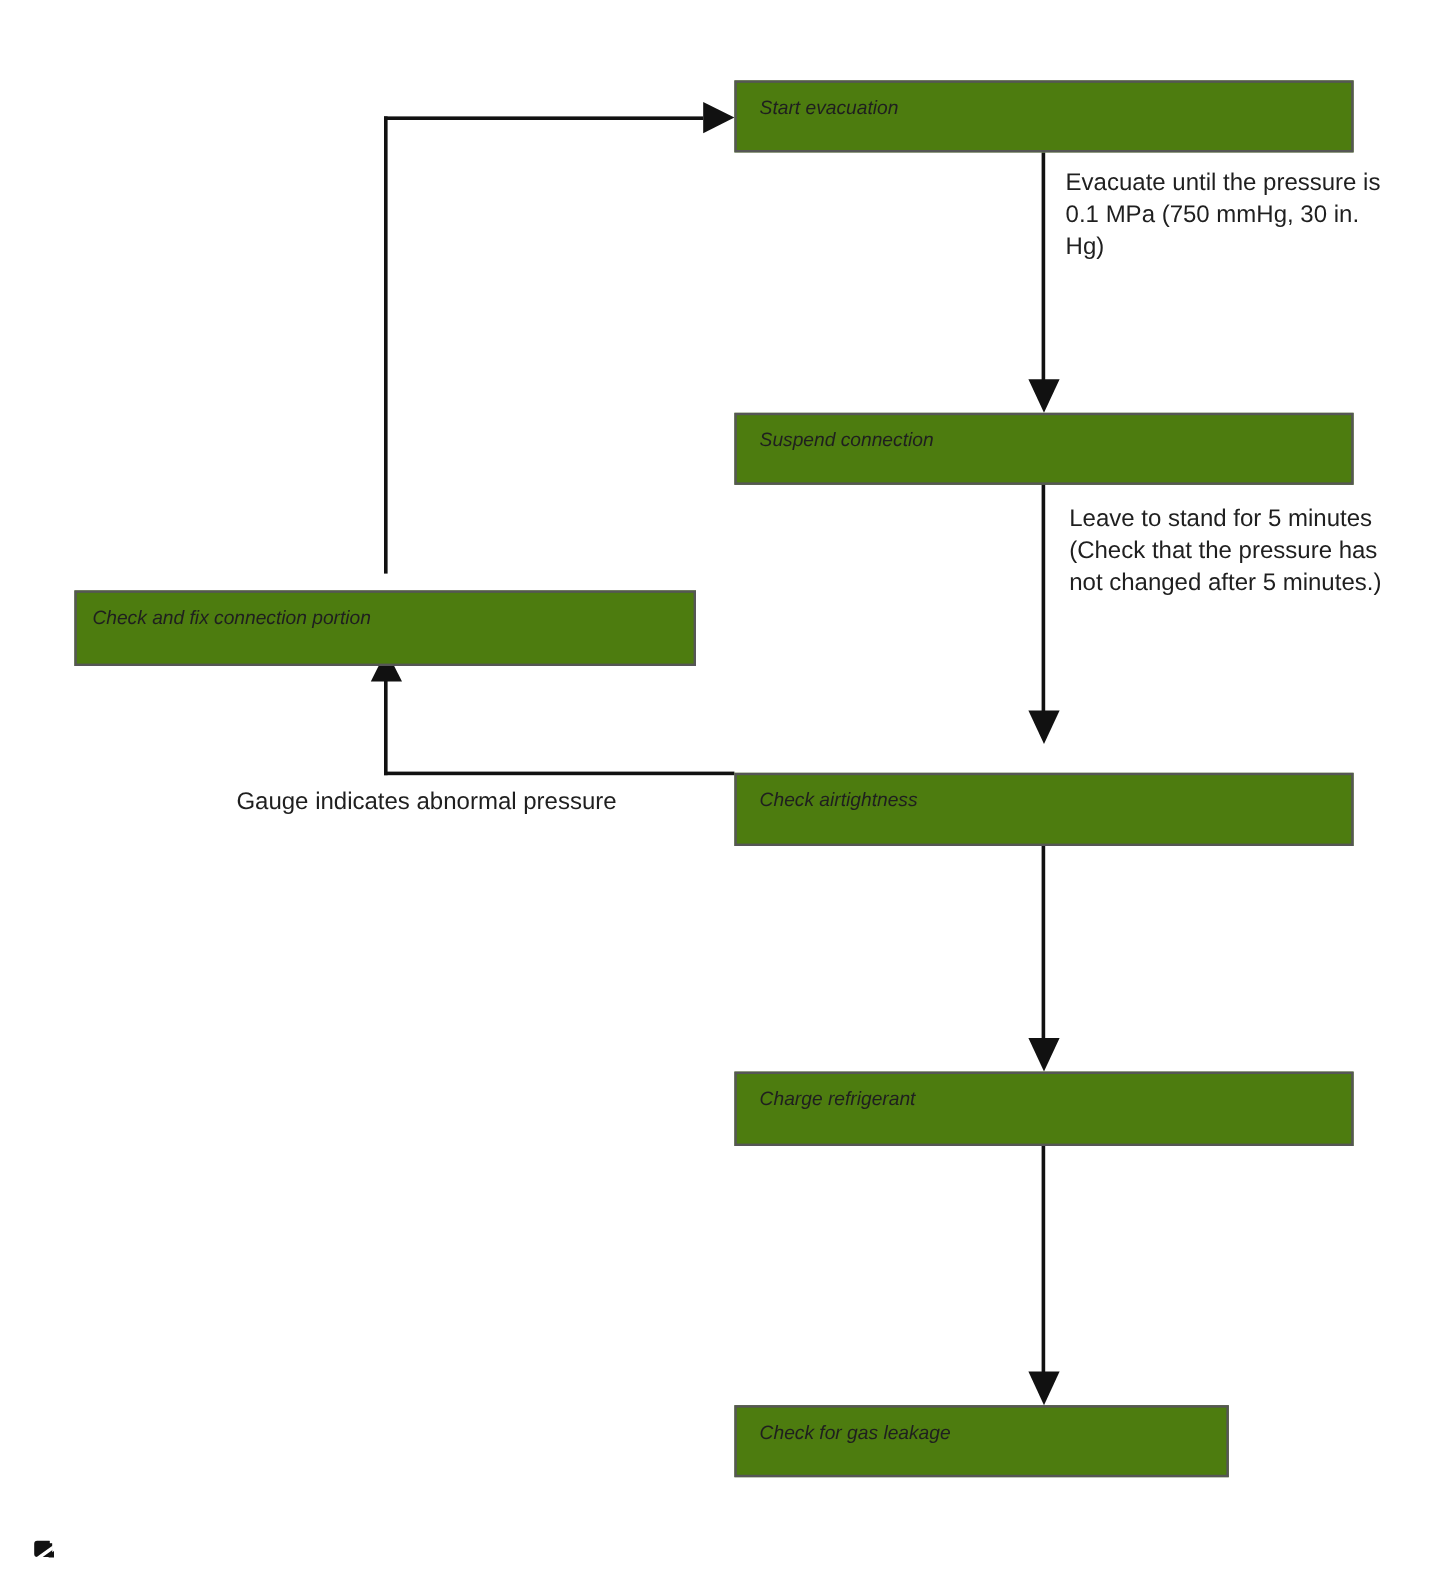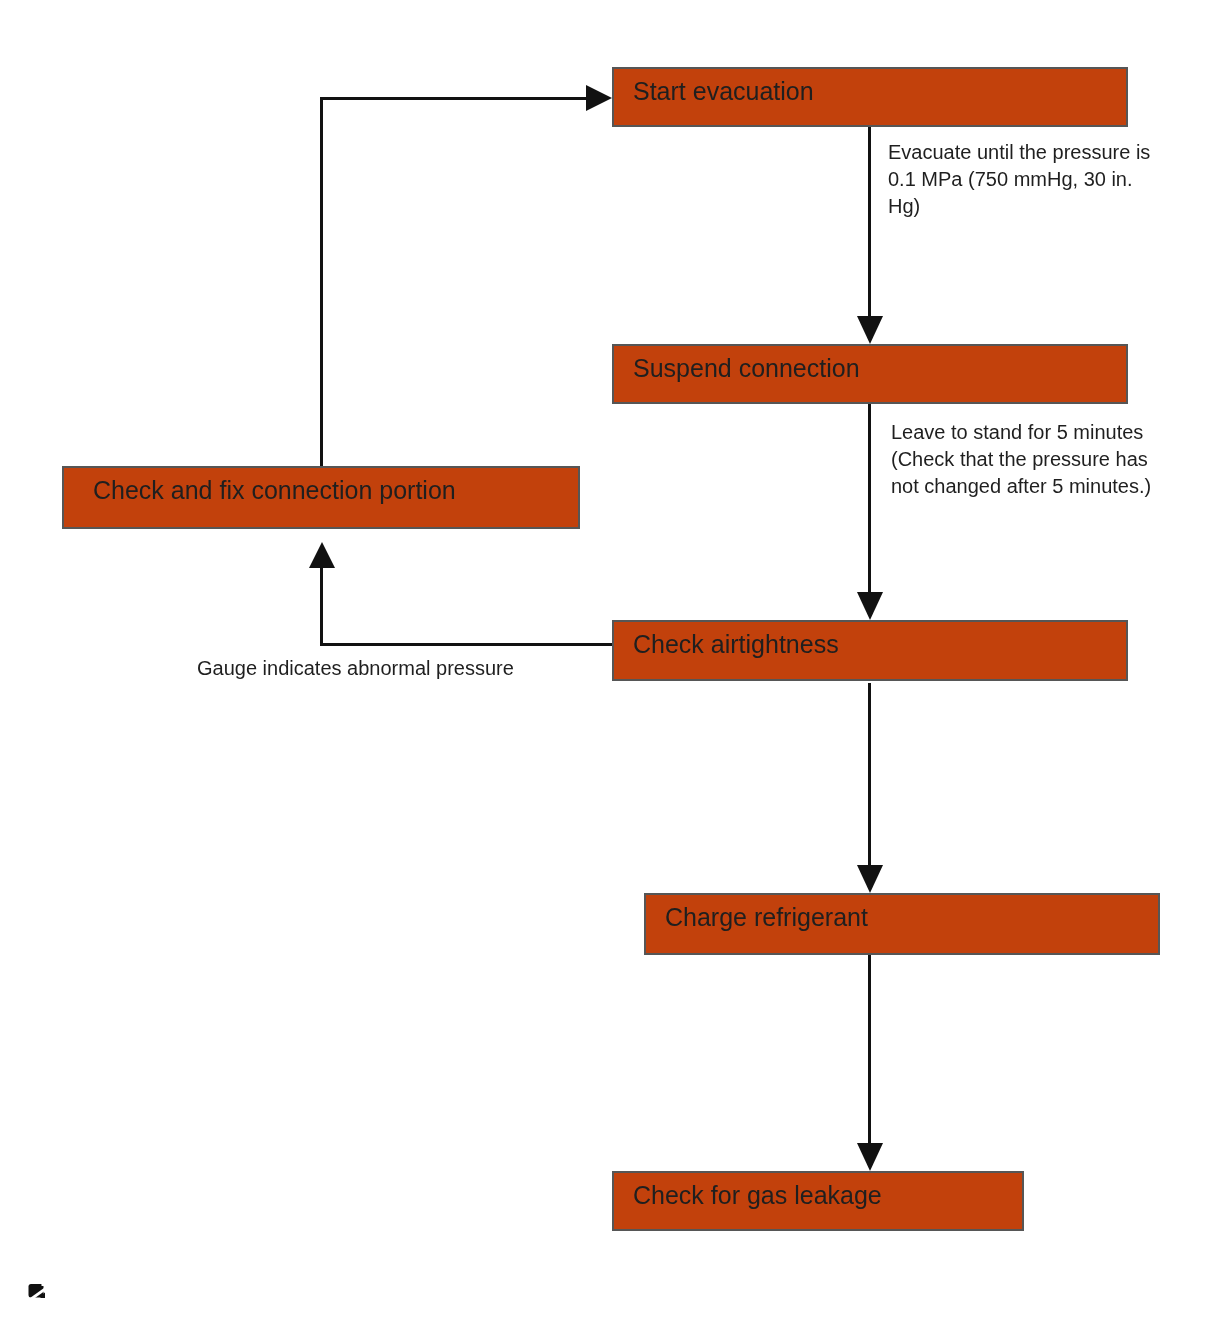--- a/index.html
+++ b/index.html
@@ -12,26 +12,27 @@
     width: 1210px;
     height: 1328px;
     background: var(--background, #ffffff);
     font-family: "Liberation Sans", sans-serif;
     overflow: hidden;
   }
   .node {
     position: absolute;
     box-sizing: border-box;
     border: 2px solid var(--box-border, #565656);
-    background: #c2410c;
+    background: #4d7c0f;
     color: var(--text, #1f1f1f);
-    font-size: 25px;
+    font-size: 16px;
     line-height: 22px;
     padding: 11px 10px 0 19px;
     white-space: nowrap;
+    font-style: italic;
   }
   .vline, .hline {
     position: absolute;
     background: var(--line, #111111);
   }
   .vline { width: 3px; }
   .hline { height: 3px; }
   .arrow-down {
     position: absolute;
     width: 0; height: 0;
@@ -90,27 +91,27 @@
   <div class="vline" style="left:868px; top:683px; height:184px;"></div>
   <div class="arrow-down" style="left:857px; top:865px;"></div>
 
   <div class="vline" style="left:868px; top:955px; height:190px;"></div>
   <div class="arrow-down" style="left:857px; top:1143px;"></div>
 
   <div class="node" style="left:612px; top:67px; width:516px; height:60px;">Start evacuation</div>
 
   <div class="node" style="left:612px; top:344px; width:516px; height:60px;">Suspend connection</div>
 
-  <div class="node" style="left:612px; top:620px; width:516px; height:61px;">Check airtightness</div>
+  <div class="node" style="left:612px; top:644px; width:516px; height:61px;">Check airtightness</div>
 
-  <div class="node" style="left:612px; top:893px; width:516px; height:62px;margin-left:32px;">Charge refrigerant</div>
+  <div class="node" style="left:612px; top:893px; width:516px; height:62px;">Charge refrigerant</div>
 
   <div class="node" style="left:612px; top:1171px; width:412px; height:60px;">Check for gas leakage</div>
 
-  <div class="node" style="left:62px; top:466px; width:518px; height:63px; padding-left:29px;">Check and fix connection portion</div>
+  <div class="node" style="left:62px; top:492px; width:518px; height:63px; padding-left:13px;">Check and fix connection portion</div>
 
   <div class="note" style="left:888px; top:139px; width:330px;">Evacuate until the pressure is
 0.1 MPa (750 mmHg, 30 in.
 Hg)</div>
 
   <div class="note" style="left:891px; top:419px; width:330px;">Leave to stand for 5 minutes
 (Check that the pressure has
 not changed after 5 minutes.)</div>
 
 

